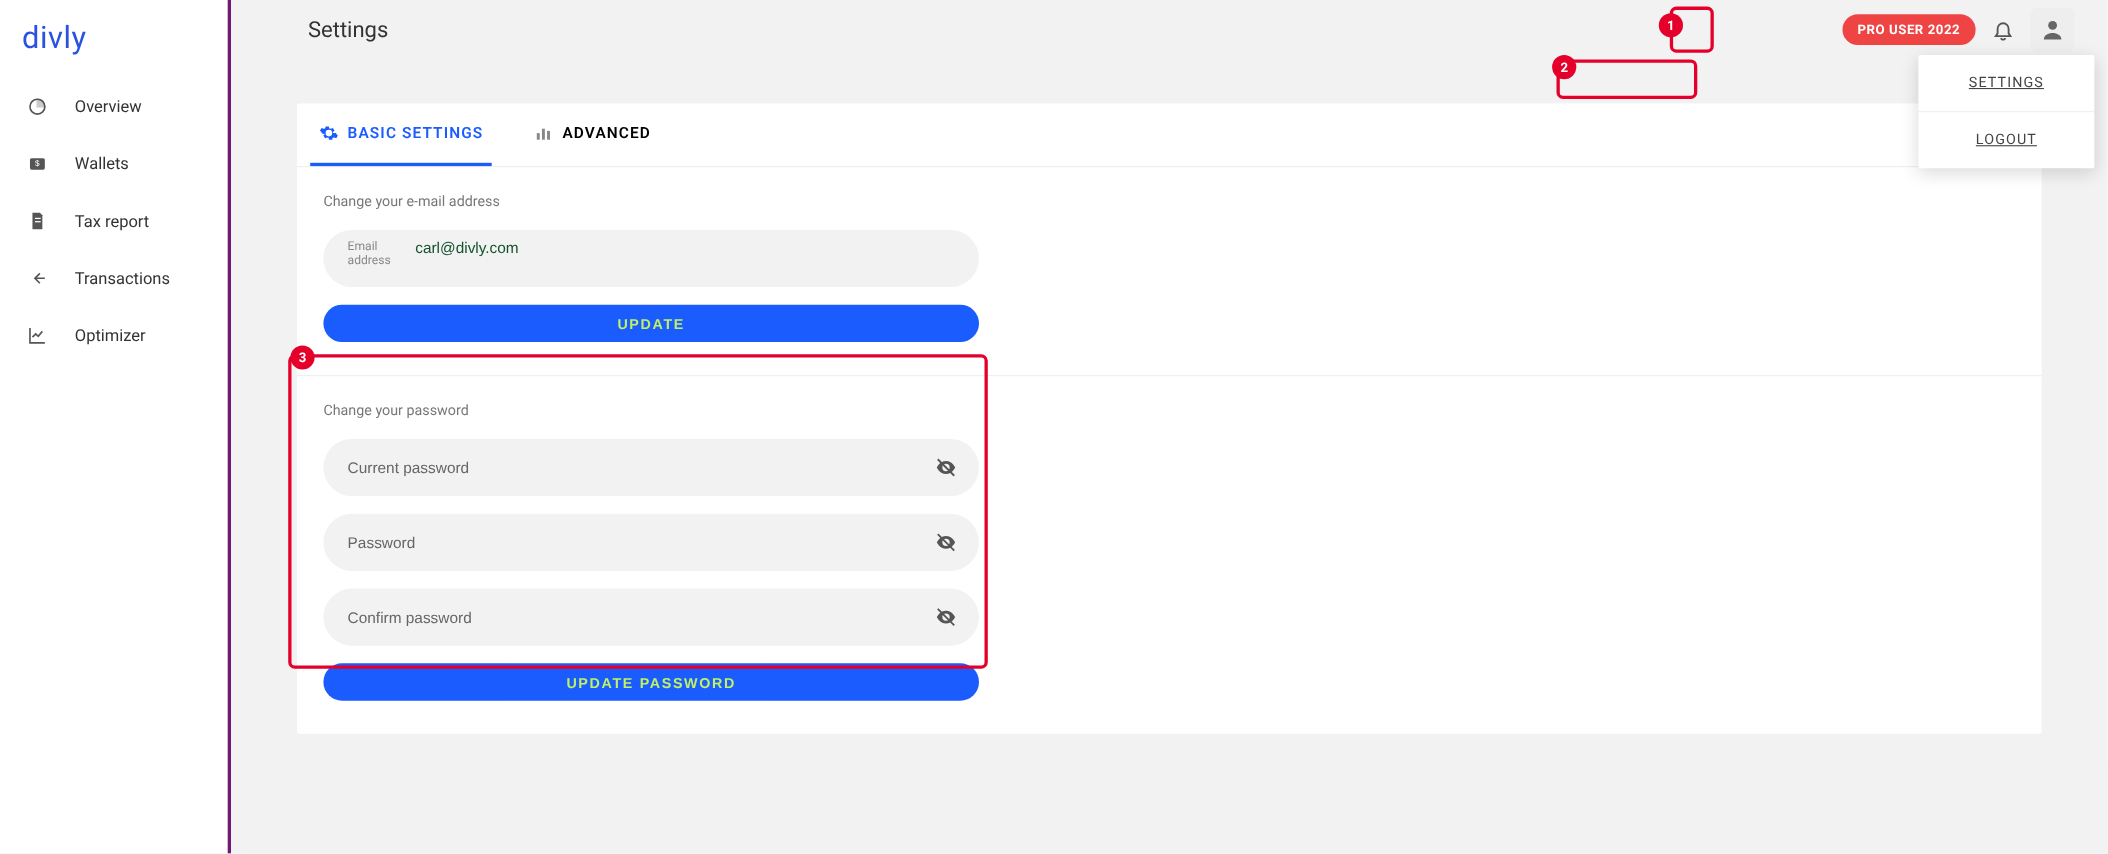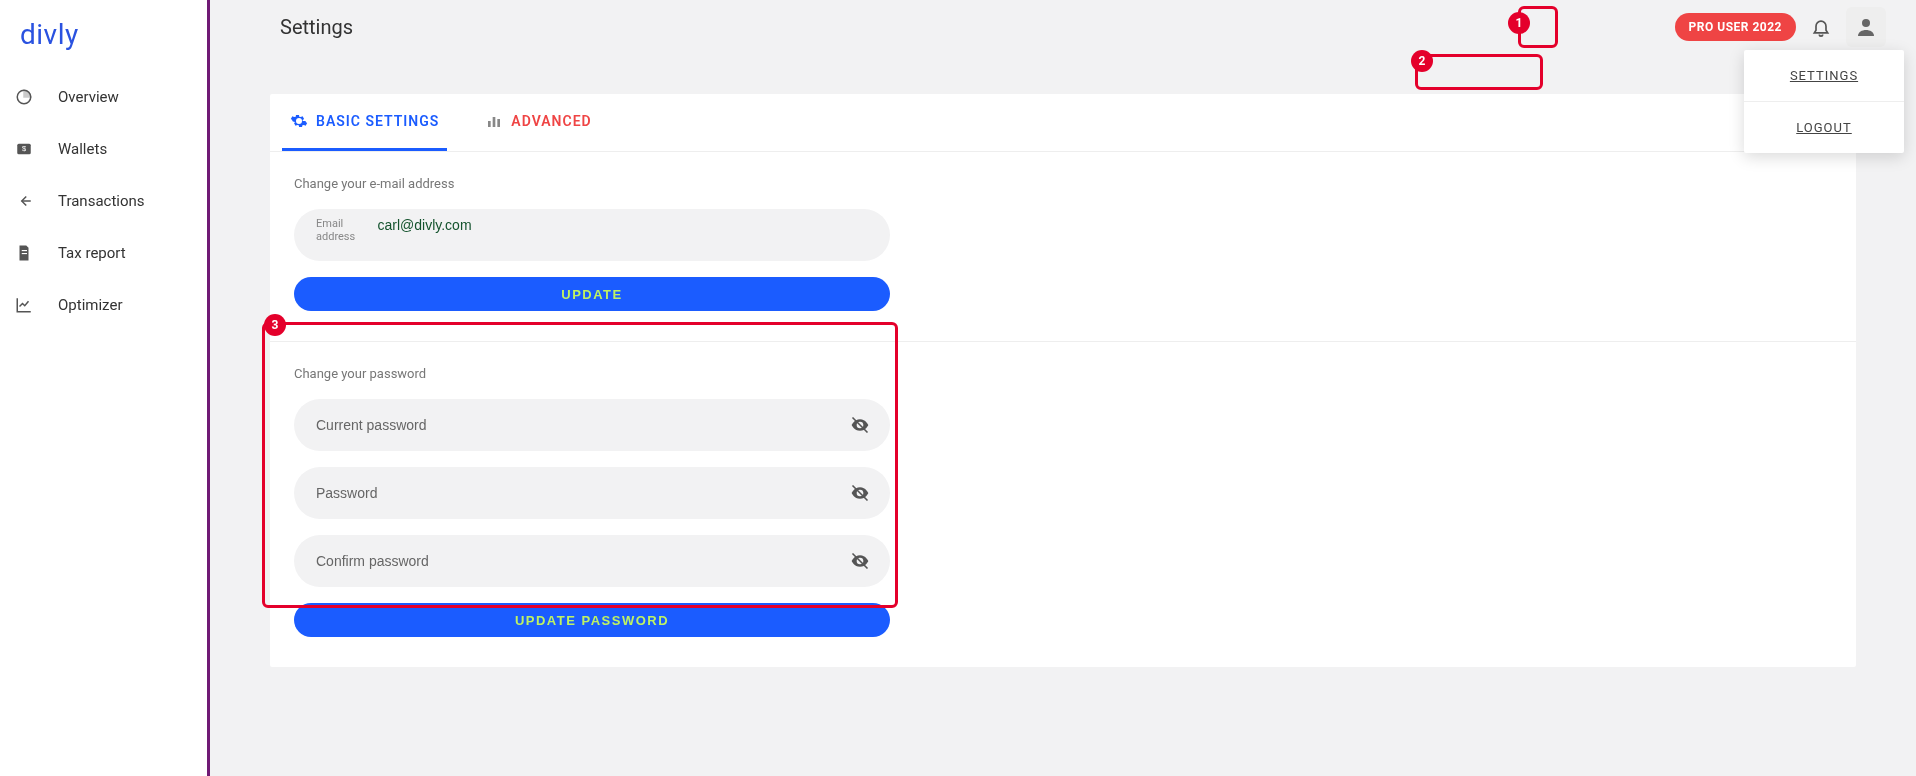--- a/index.html
+++ b/index.html
@@ -25,21 +25,21 @@
     font-size: 28px;
     font-weight: 400;
     color: #2a52e0;
     padding: 0 20px 20px 20px;
     letter-spacing: 0.5px;
   }
   .nav-item {
     display: flex;
     align-items: center;
     gap: 24px;
-    padding: 16px 14px;
+    padding: 16px 24px;
     font-size: 15px;
     color: #333;
     cursor: pointer;
   }
   .nav-item .icon-slot { width: 20px; height: 20px; display:flex; align-items:center; justify-content:center; color:#555; }
   .main {
     position: absolute;
     left: 210px; top: 0; right: 0; bottom: 0;
     background: #f2f2f3;
   }
@@ -114,21 +114,21 @@
     border-bottom: 1px solid #eee;
     padding: 0 12px;
     gap: 30px;
   }
   .tab {
     display:flex; align-items:center; gap:8px;
     padding: 18px 8px;
     font-size: 14px;
     letter-spacing: 1px;
     font-weight: 600;
-    color: #ef4444;
+    color: #000000;
     cursor:pointer;
     border-bottom: 3px solid transparent;
   }
   .tab.active {
     color: #1b5cff;
     border-bottom-color: #1b5cff;
   }
   .tab .tab-icon { width:18px; height:18px; display:flex; align-items:center; justify-content:center; }
   .section {
     padding: 24px 24px 30px 24px;
@@ -225,37 +225,37 @@
       <svg width="18" height="18" viewBox="0 0 24 24">
           <rect x="3" y="5" width="18" height="14" rx="2" fill="#555"></rect>
           <text x="12" y="15" font-size="10" fill="#fff" text-anchor="middle" font-family="Arial">$</text>
         </svg>
     </span>
     <span>Wallets</span>
   </div>
 
   <div class="nav-item">
     <span class="icon-slot">
-      <svg width="18" height="18" viewBox="0 0 24 24" fill="none" stroke="currentColor" stroke-width="2">
-          <path d="M15 6l-6 6 6 6"></path>
-          <path d="M9 12h12"></path>
-        </svg>
-    </span>
-    <span>Transactions</span>
-  </div>
-
-  <div class="nav-item">
-    <span class="icon-slot">
       <svg width="18" height="18" viewBox="0 0 24 24" fill="#555">
           <path d="M6 2h9l3 3v17H6z"></path>
           <rect x="9" y="8" width="7" height="1.5" fill="#fff"></rect>
           <rect x="9" y="12" width="7" height="1.5" fill="#fff"></rect>
         </svg>
     </span>
     <span>Tax report</span>
+  </div>
+
+  <div class="nav-item">
+    <span class="icon-slot">
+      <svg width="18" height="18" viewBox="0 0 24 24" fill="none" stroke="currentColor" stroke-width="2">
+          <path d="M15 6l-6 6 6 6"></path>
+          <path d="M9 12h12"></path>
+        </svg>
+    </span>
+    <span>Transactions</span>
   </div>
 
   <div class="nav-item">
     <span class="icon-slot">
       <svg width="18" height="18" viewBox="0 0 24 24" fill="none" stroke="currentColor" stroke-width="2">
           <path d="M3 3v18h18"></path>
           <path d="M6 14l4-4 3 3 5-6"></path>
         </svg>
     </span>
     <span>Optimizer</span>

